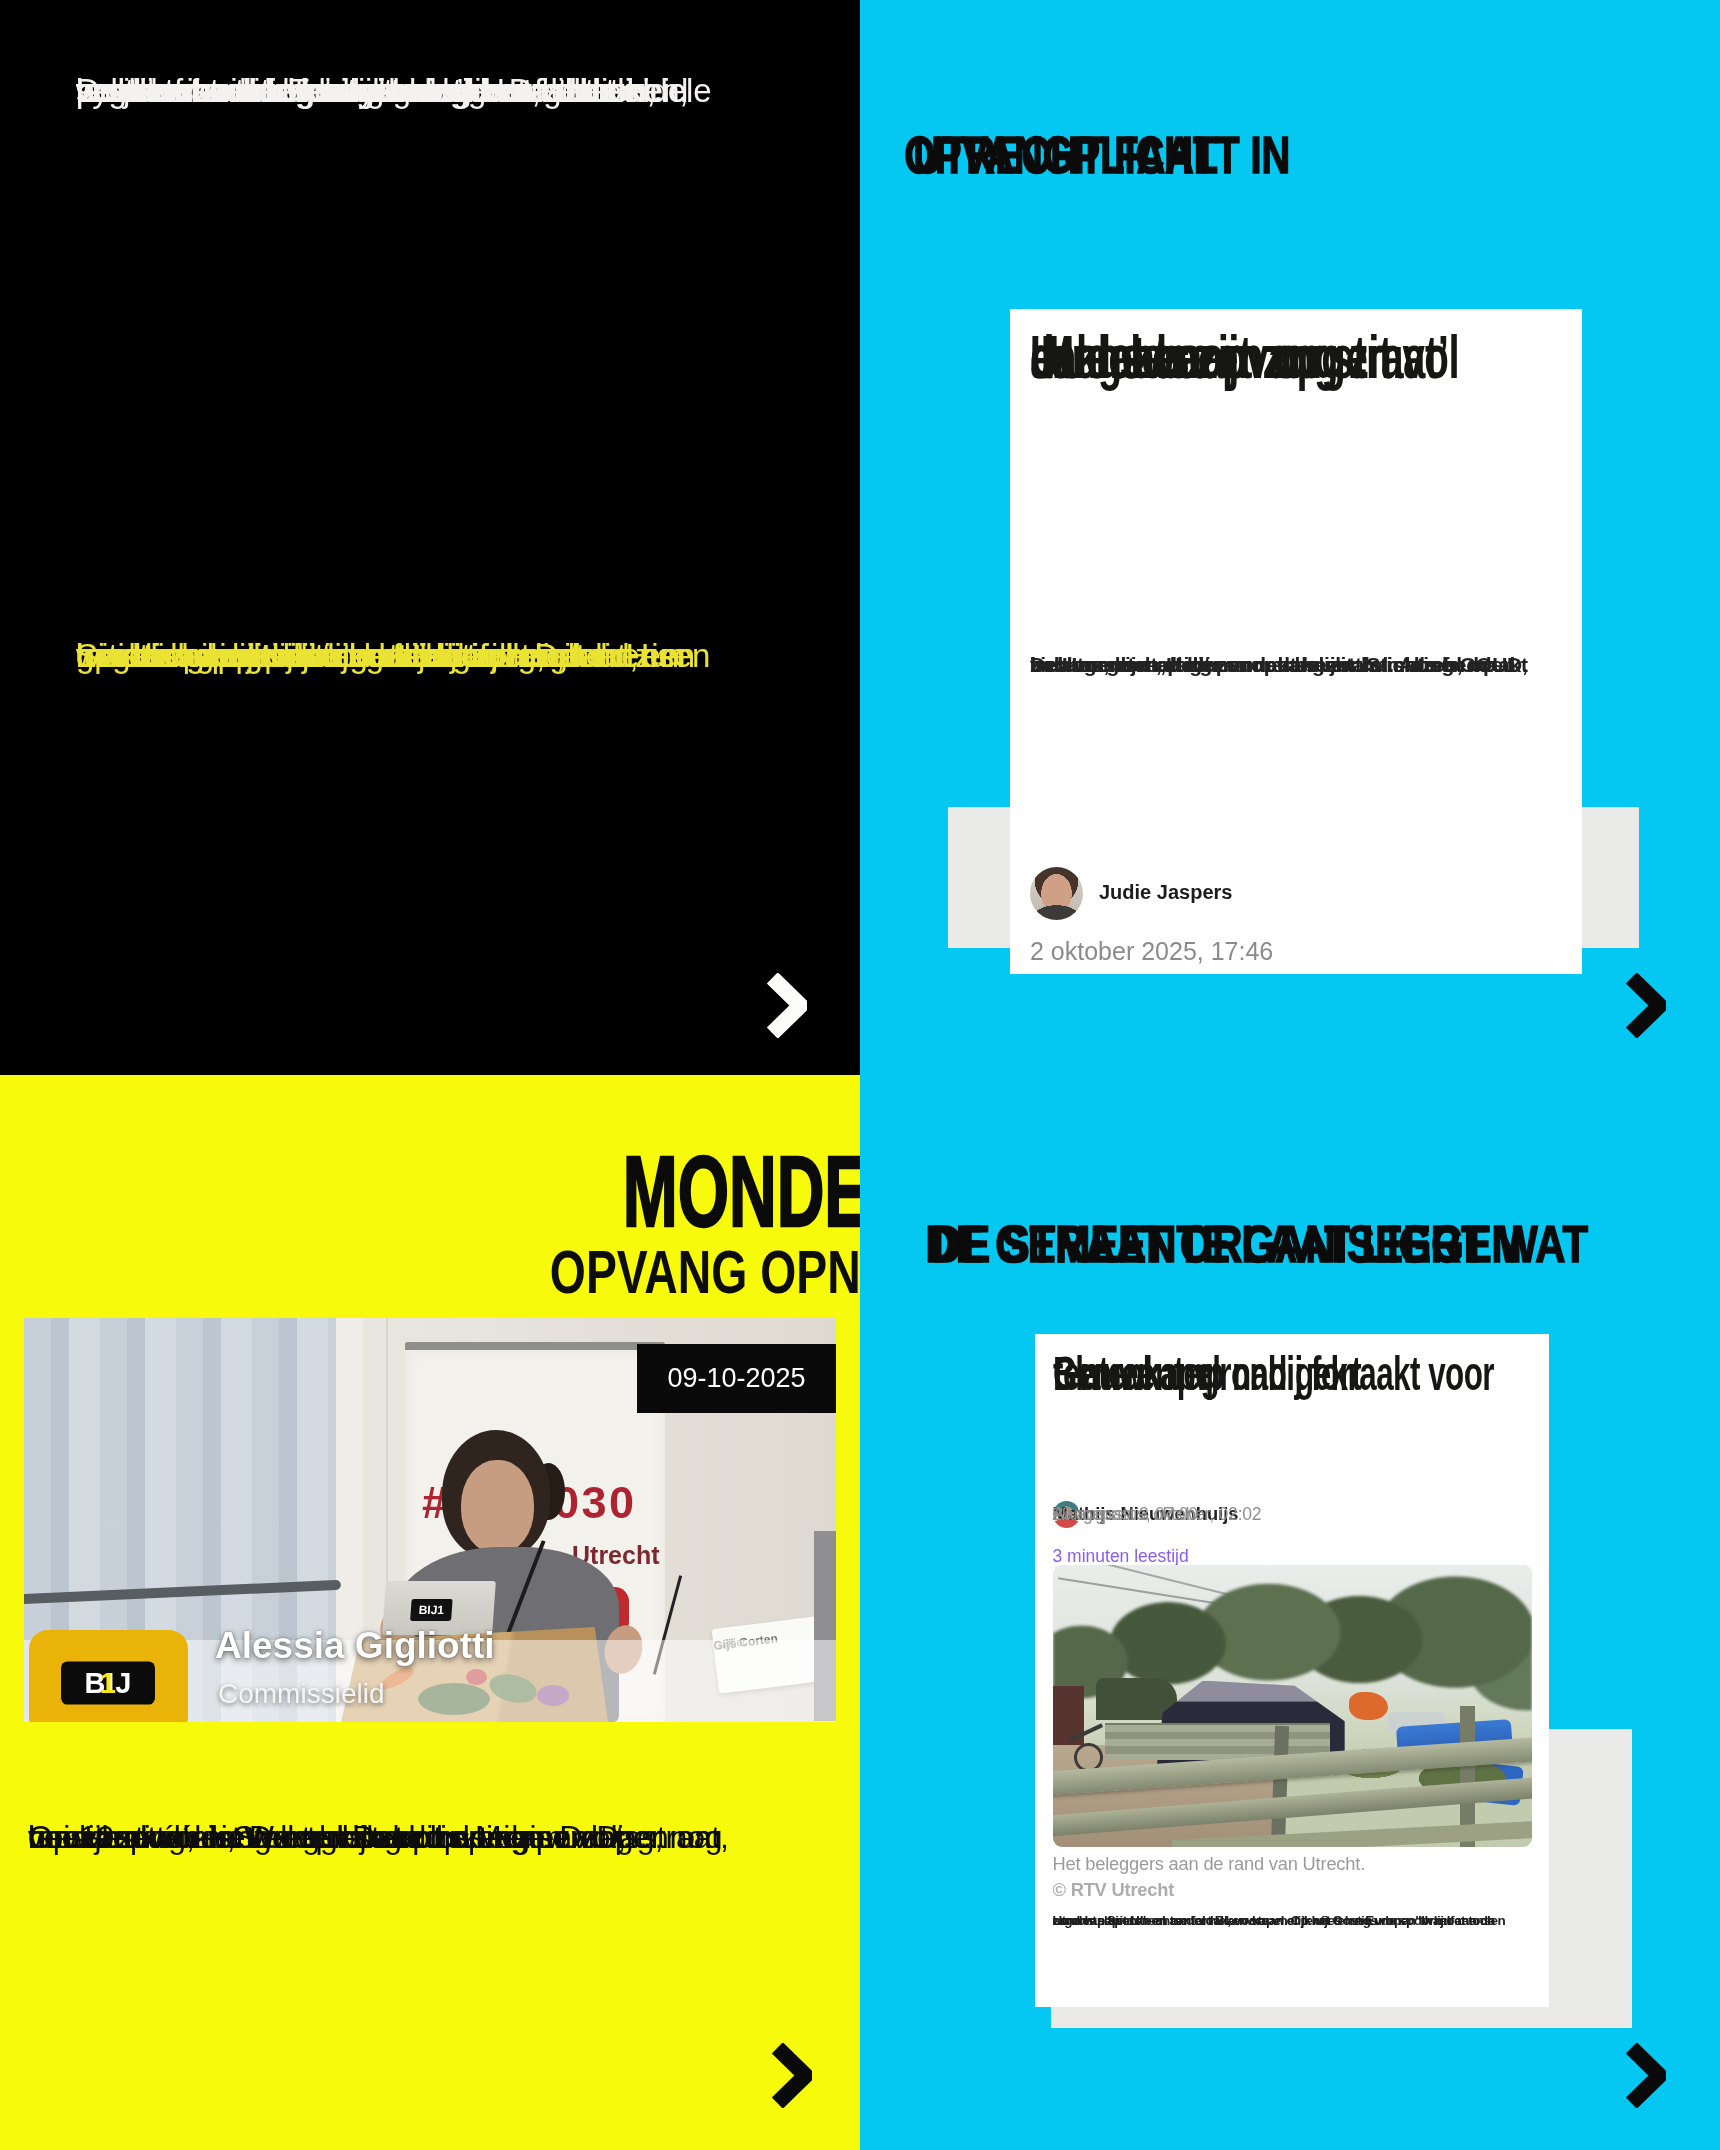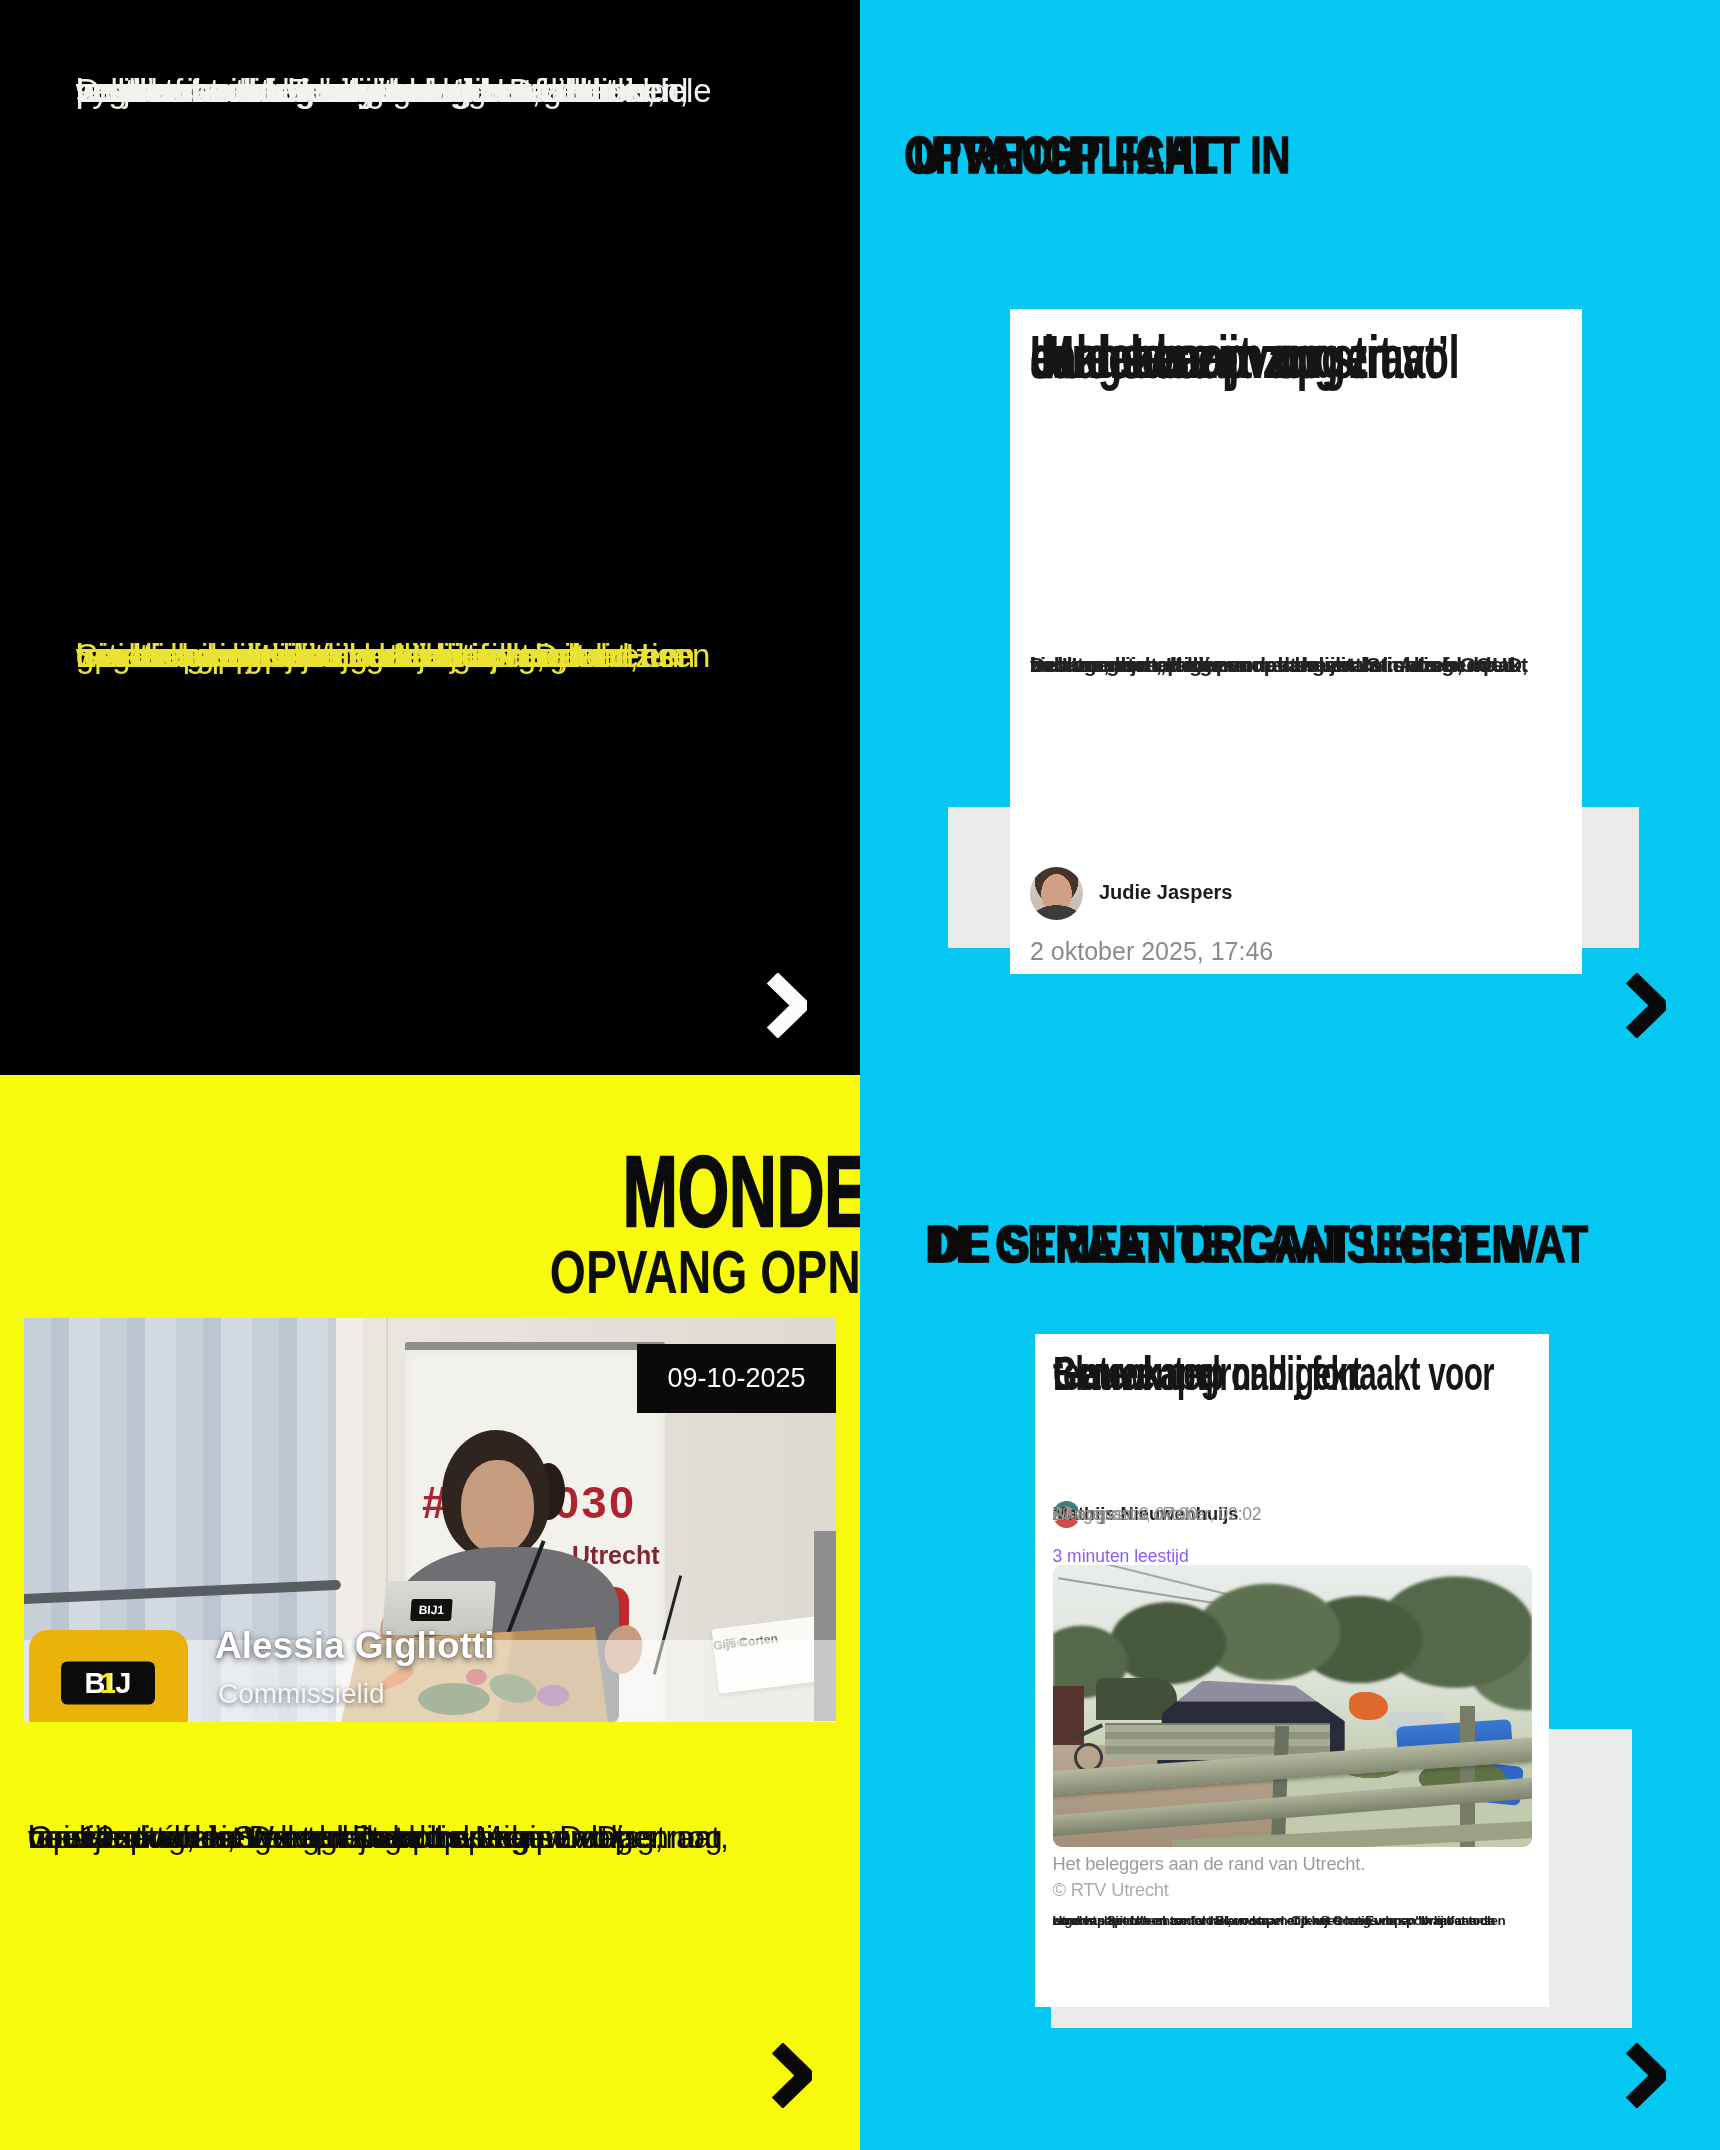--- a/index.html
+++ b/index.html
@@ -67,21 +67,21 @@
   .c2-avatar { width:27px; height:27px; border-radius:50%; flex:0 0 27px;
     background:
       radial-gradient(52% 34% at 50% 96%, #D24B46 0 99%, transparent 100%),
       radial-gradient(27% 30% at 50% 50%, #CAA08A 0 99%, transparent 100%),
       radial-gradient(44% 40% at 50% 24%, #3F7D82 0 99%, transparent 100%),
       #E9E4DF; }
   .c2-author { font-size:18.3px; font-weight:bold; color:#222; }
   .c2-meta   { font-size:17.5px; color:#8F8F8F; letter-spacing:-0.2px; }
   .c2-readtime { left:17.5px; top:212px; font-size:17.5px; color:#8b5cf6; }
   .c2-caption { left:17.5px; top:519px; font-size:18.3px; color:#9B9B9B; letter-spacing:-0.2px; }
-  .c2-credit  { left:17.5px; top:545px; font-size:18.3px; color:#ADADAD; letter-spacing:-0.2px; }
+  .c2-credit  { left:17.5px; top:545px; font-size:18.3px; color:#ADADAD; letter-spacing:-0.2px;font-weight:bold; }
   .c2-body { left:17.5px; top:577px; font-size:13.5px; line-height:20px; font-weight:bold;
              color:#1F1F1F; letter-spacing:-0.5px; }
   .c2-body div { position:static; white-space:nowrap; }
 
   
   .photo2 { left:17.5px; top:231px; width:479px; height:282px; border-radius:9.6px;
             overflow:hidden; background:#C9D0BA; }
   .t-sky { inset:0; background:linear-gradient(#E9EDEB, #DDE3DA 40%, #CDD5BD 60%, #C2CBAE 75%); }
   .t-wire1 { left:1%; top:10%; width:42%; height:1.6px; background:#9AA09E; transform:rotate(9deg); }
   .t-wire2 { left:3%; top:4%;  width:38%; height:1.6px; background:#A3A8A6; transform:rotate(14deg); }

